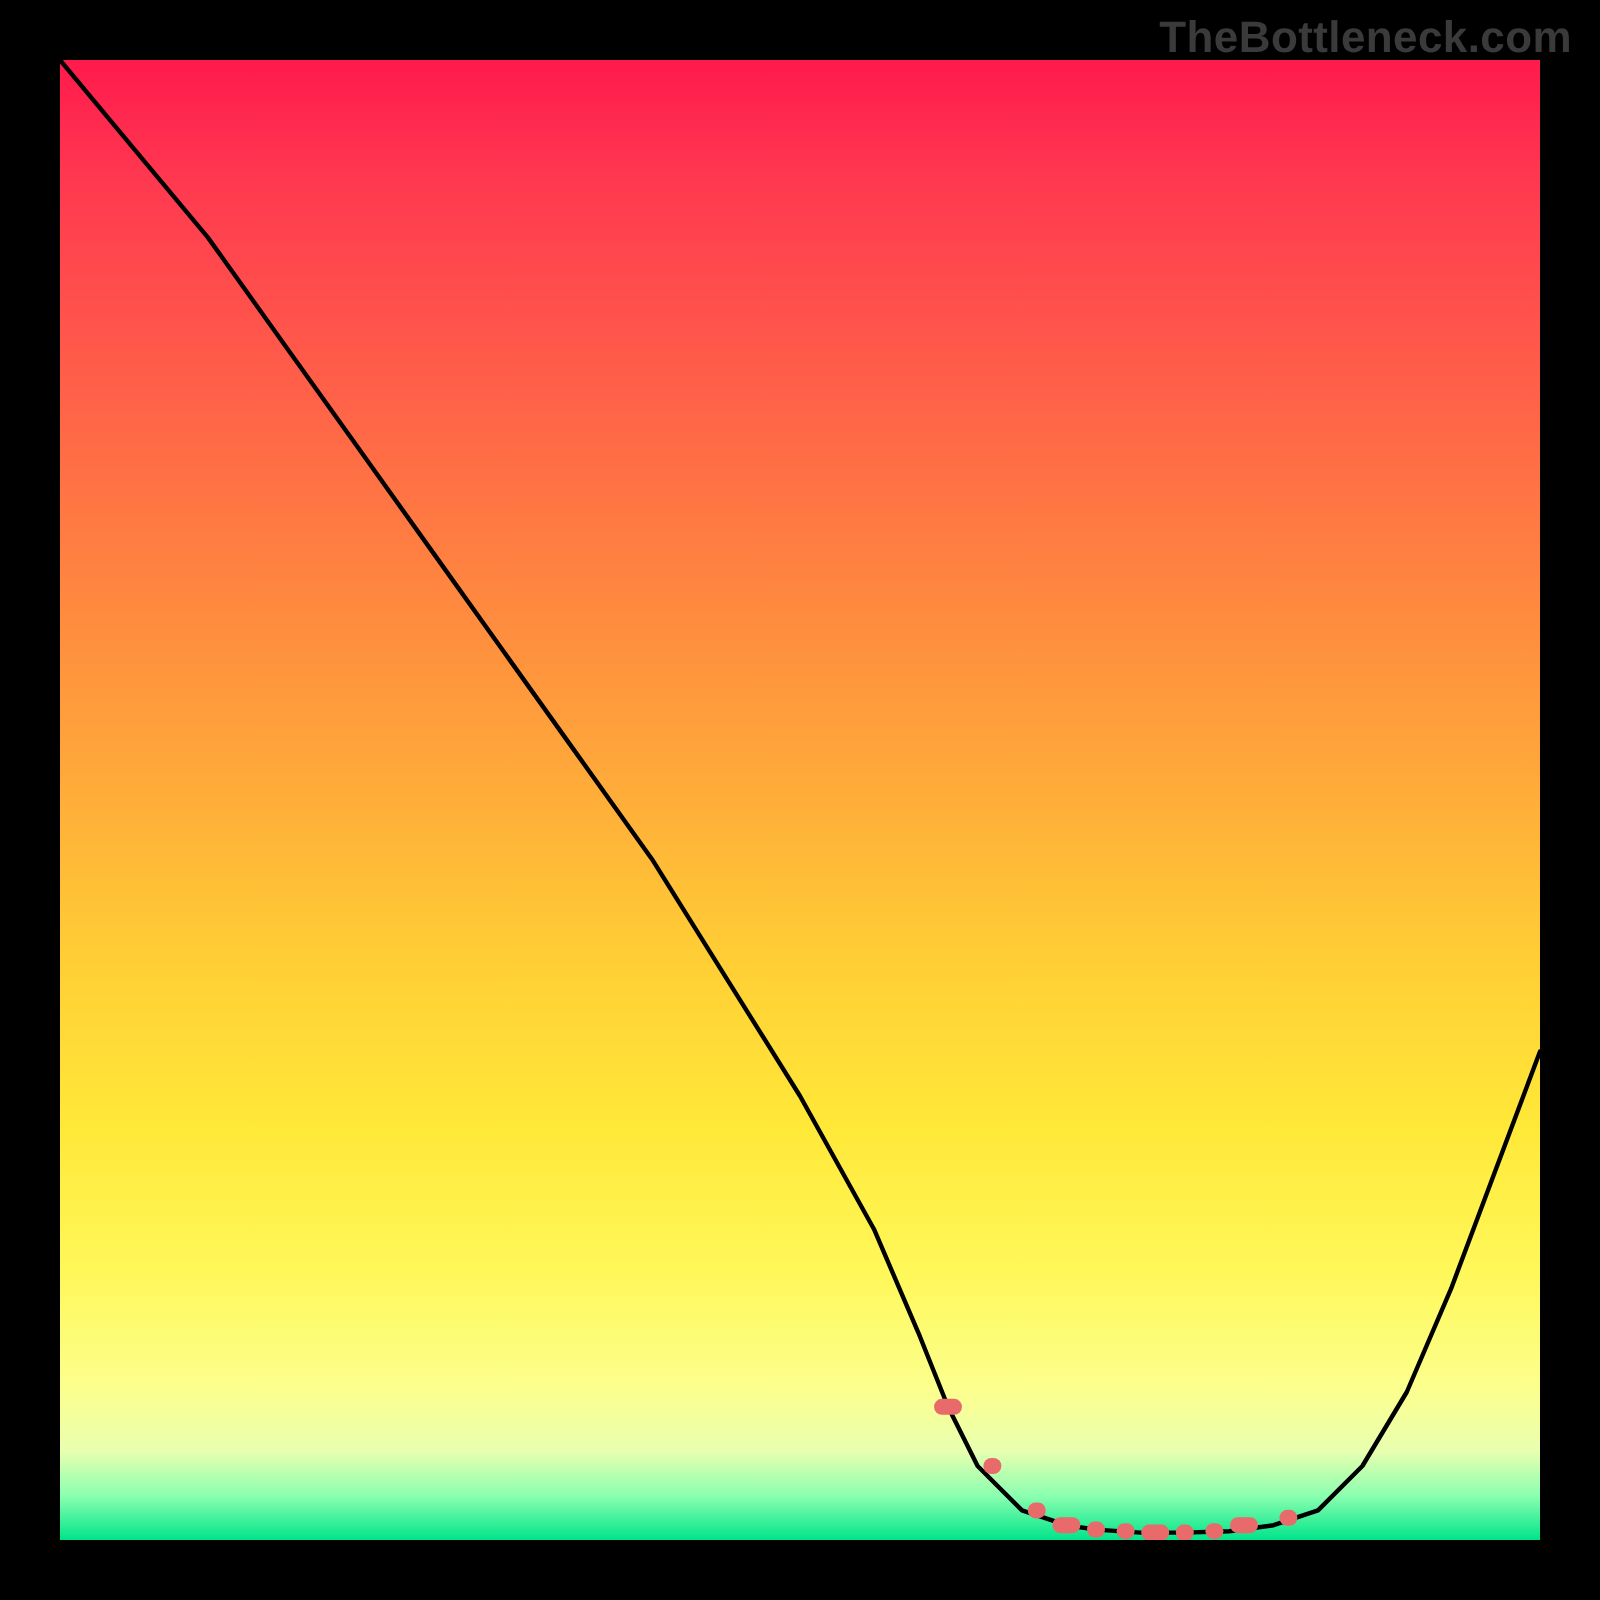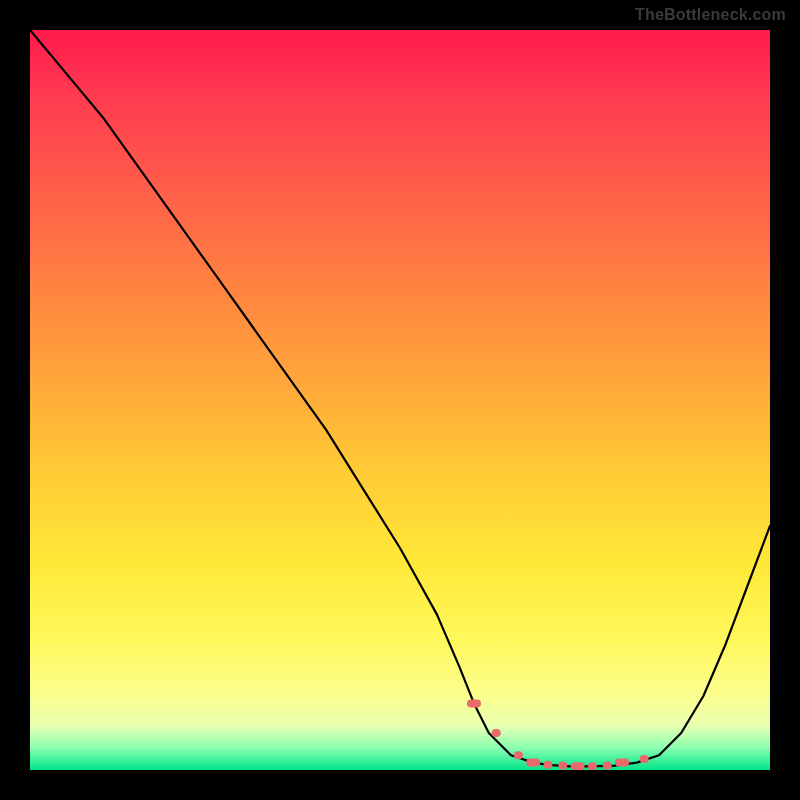--- a/index.html
+++ b/index.html
@@ -8,21 +8,21 @@
     position: relative;
     width: 800px;
     height: 800px;
     background: #000;
   }
   .watermark {
     position: absolute;
     top: 6px;
     right: 14px;
     font-family: Arial, Helvetica, sans-serif;
-    font-size: 16px;
+    font-size: 22px;
     font-weight: 600;
     color: #3a3a3a;
     letter-spacing: 0.2px;
   }
   .plot-area {
     position: absolute;
     left: 30px;
     top: 30px;
     width: 740px;
     height: 740px;

